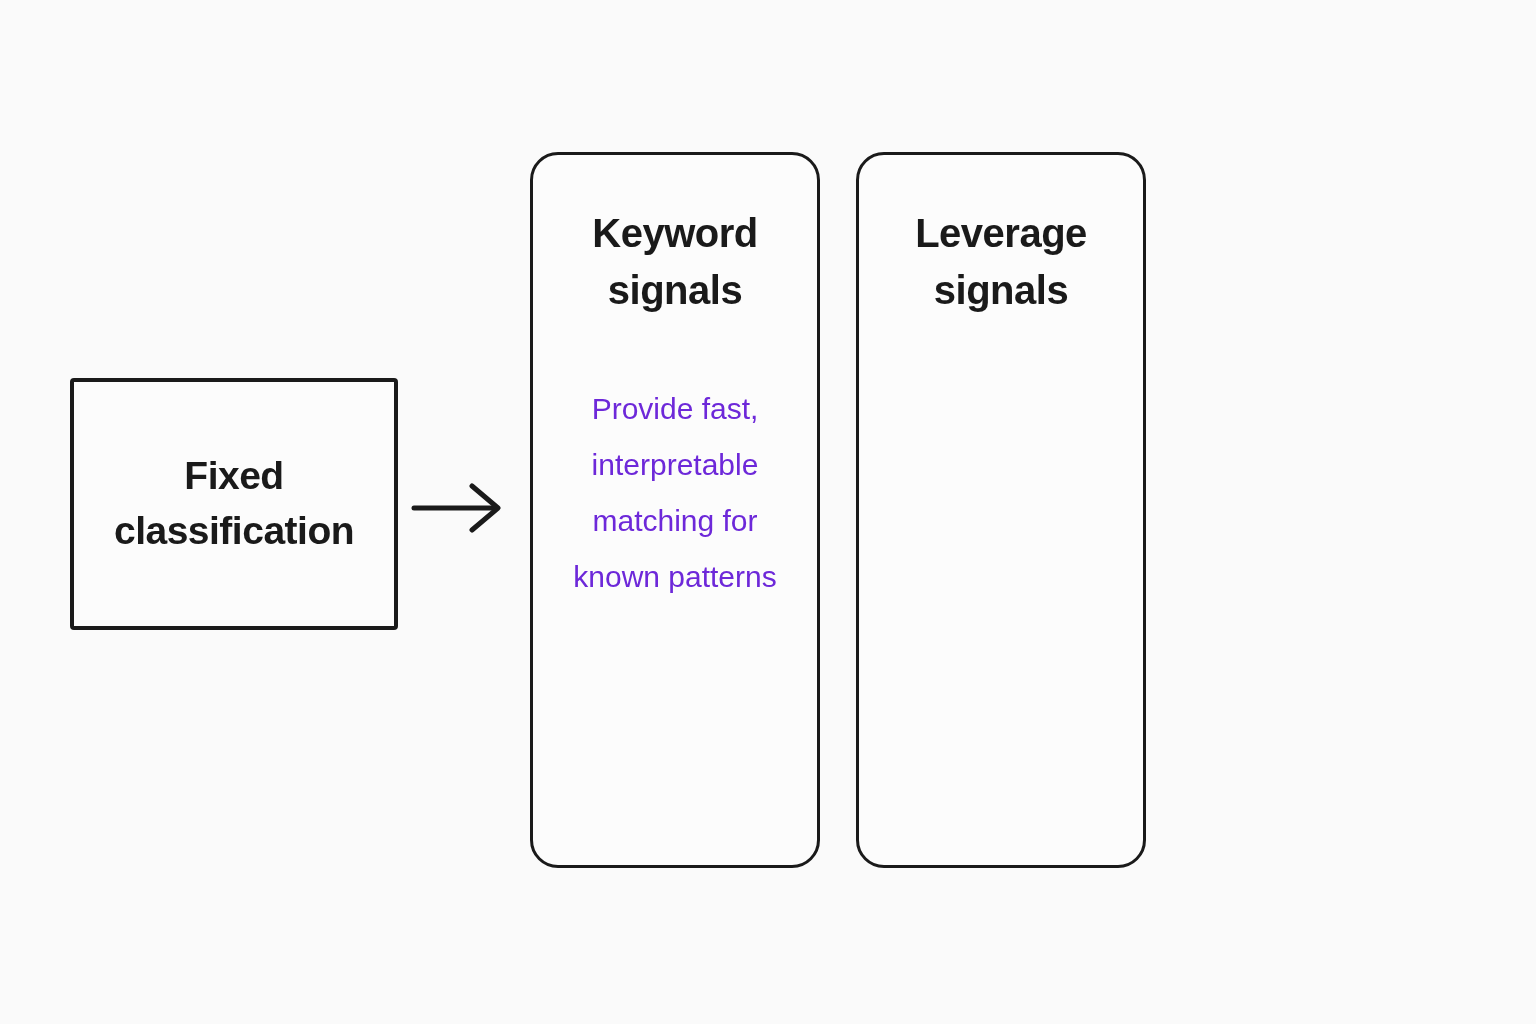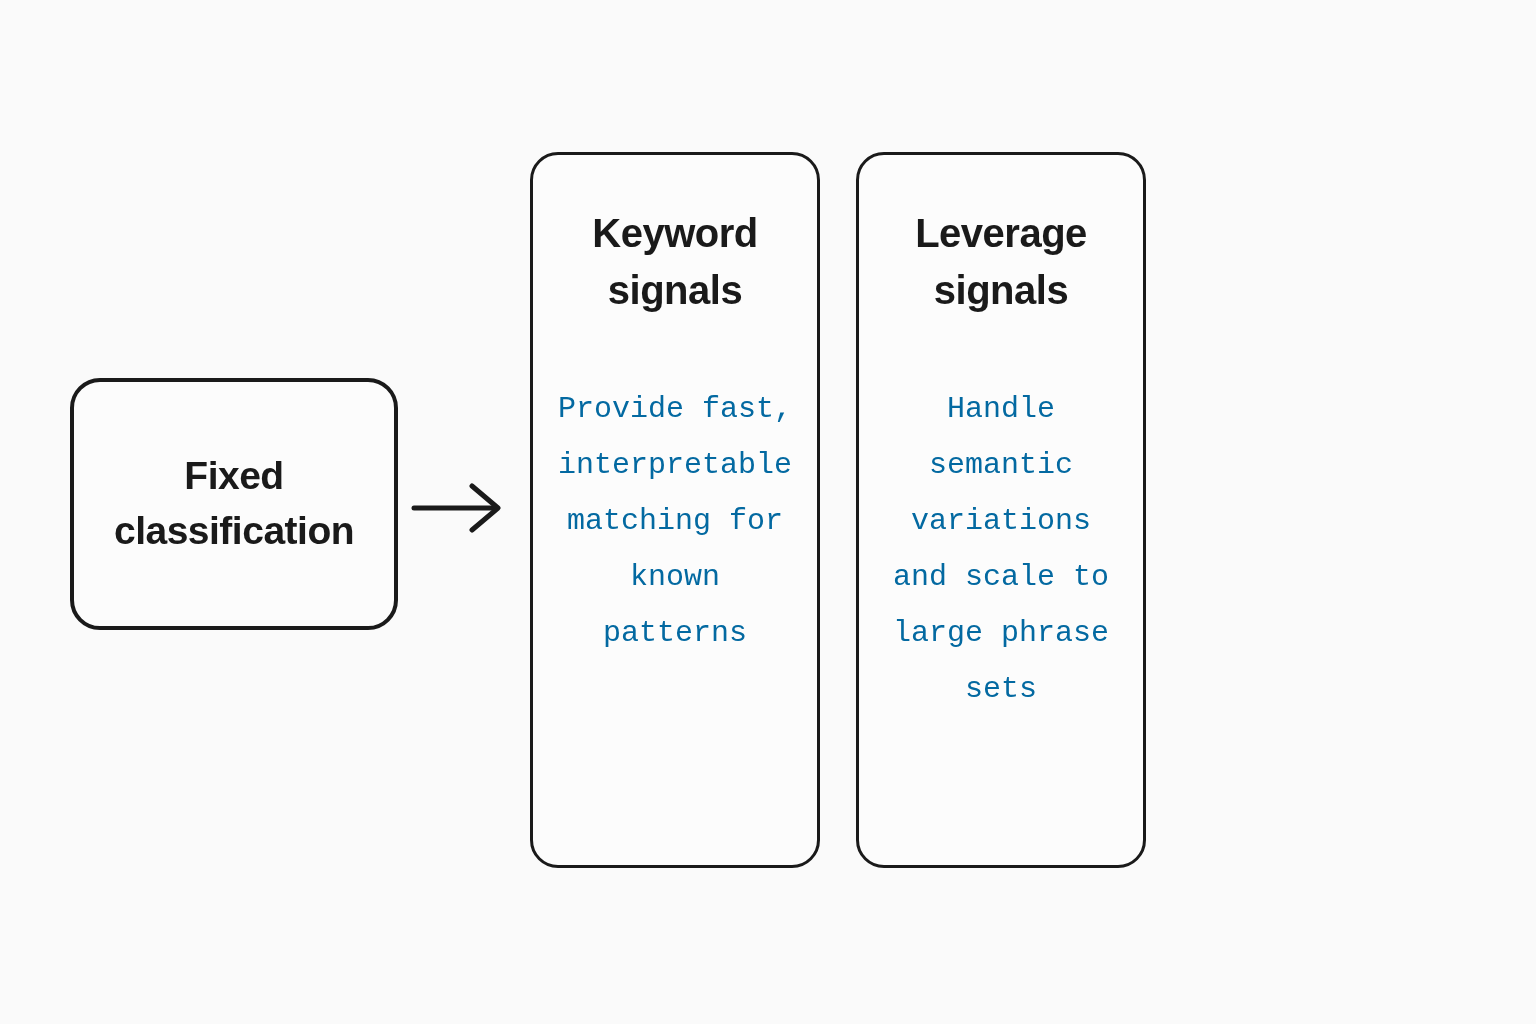--- a/index.html
+++ b/index.html
@@ -22,21 +22,21 @@
 
   
   .source-box {
     position: absolute;
     left: 70px;
     top: 378px;
     width: 328px;
     height: 252px;
     background: #fcfcfc;
     border: 4px solid #1a1a1a;
-    border-radius: 30px;
+    border-radius: 4px;
     display: flex;
     align-items: center;
     justify-content: center;
     text-align: center;
   }
   .source-box .label {
     font-size: 39px;
     font-weight: 700;
     line-height: 1.4;
     letter-spacing: -0.5px;
@@ -74,22 +74,21 @@
     font-size: 40px;
     font-weight: 700;
     line-height: 1.42;
     letter-spacing: -0.5px;
     margin-bottom: 62px;
   }
   .card .card-body {
     font-size: 30px;
     font-weight: 400;
     line-height: 1.87;
-    color: #0369a1;
-    font-family: Liberation Mono, monospace;
+    color: #6d28d9;
   }
 </style>
 </head>
 <body>
 
 <div class="canvas">
 
   <div class="source-box">
     <div class="label">Fixed classification</div>
   </div>
@@ -103,19 +102,18 @@
 
   <div class="cards">
 
     <div class="card">
       <div class="card-title">Keyword signals</div>
       <div class="card-body">Provide fast, interpretable matching for known patterns</div>
     </div>
 
     <div class="card">
       <div class="card-title">Leverage signals</div>
-      <div class="card-body">Handle semantic variations and scale to large phrase sets</div>
     </div>
 
 
   </div>
 
 </div>
 
 </body></html>

